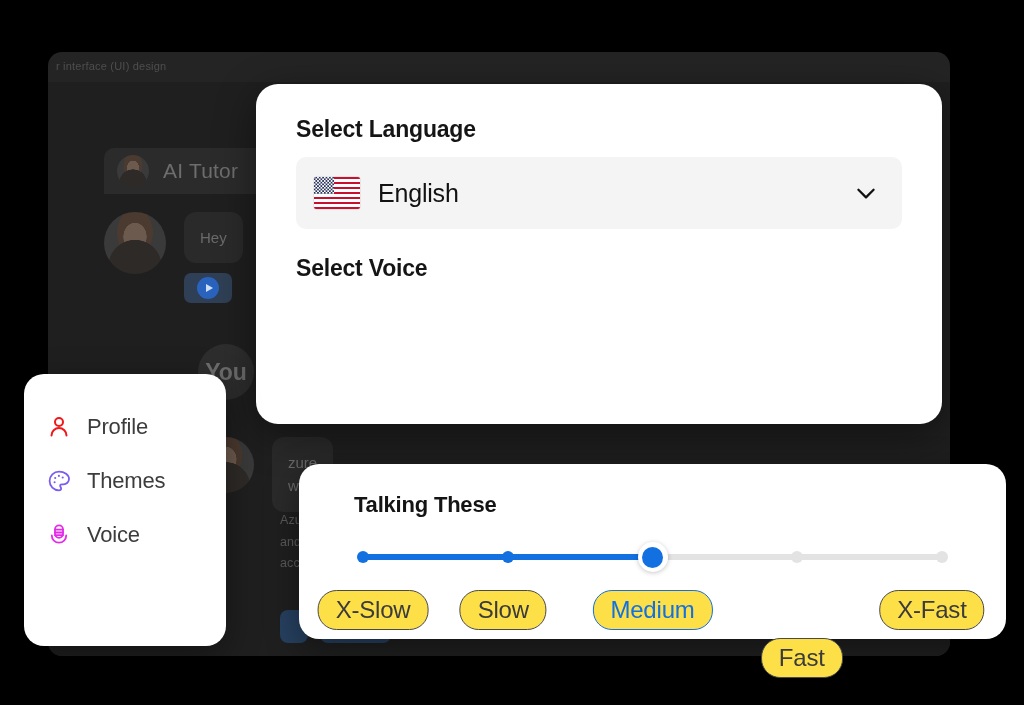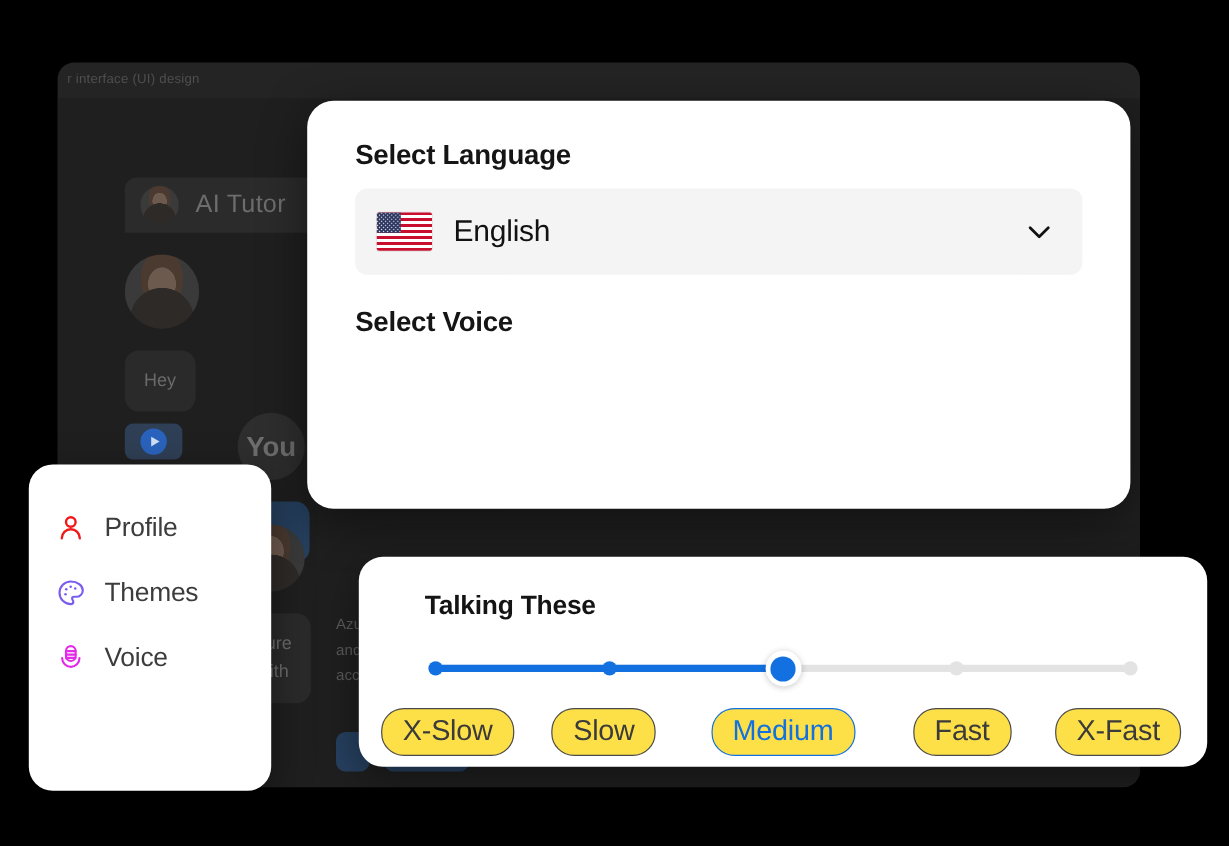--- a/index.html
+++ b/index.html
@@ -73,21 +73,20 @@
   }
   .av-32 { width: 32px; height: 32px; }
   .av-62 { width: 62px; height: 62px; }
   .av-56 { width: 56px; height: 56px; }
 
   .msg-row {
     position: absolute;
     display: flex;
     align-items: flex-start;
     gap: 18px;
-    flex-direction: column;
   }
   .msg-bubble {
     background: #2a2a2a;
     border-radius: 12px;
     color: #6a6a6a;
     font-size: 15px;
     padding: 14px 16px;
     line-height: 1.55;
   }
   .msg-bubble-user {
@@ -260,21 +259,21 @@
   .chevron {
     flex: 0 0 auto;
     width: 28px; height: 28px;
     display: flex; align-items: center; justify-content: center;
   }
 
   
   .menu-card {
     position: absolute;
     left: 24px;
-    top: 387px;
+    top: 374px;
     width: 202px;
     height: 272px;
     background: #ffffff;
     border-radius: 20px;
     box-shadow: 0 10px 34px rgba(0,0,0,.38);
     padding: 26px 0 0 22px;
   }
   .menu-item {
     display: flex;
     align-items: center;
@@ -500,18 +499,18 @@
         </div>
       <div class="thumb" id="thumb" style="left: calc(50% + 0px);">
           <i></i>
         </div>
     </div>
 
     <div class="speed-labels" id="speedLabels">
         <div class="speed-chip" style="left: 3.2%;">X-Slow</div>
         <div class="speed-chip" style="left: 25%;">Slow</div>
         <div class="speed-chip active" style="left: 50%;">Medium</div>
-        <div class="speed-chip" style="left: 75%;">Fast</div>
+        <div class="speed-chip" style="left: 75%; margin-top: 48px;">Fast</div>
         <div class="speed-chip" style="left: 96.8%;">X-Fast</div>
       </div>
   </div>
 
 </div>
 
 </body></html>

